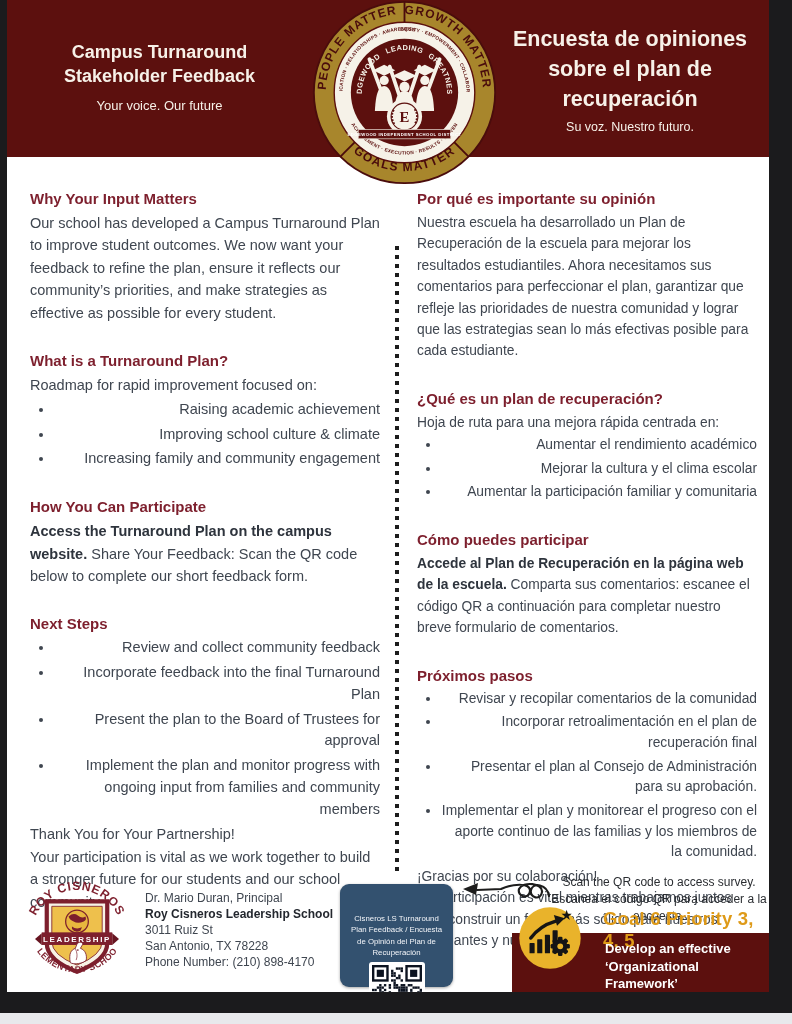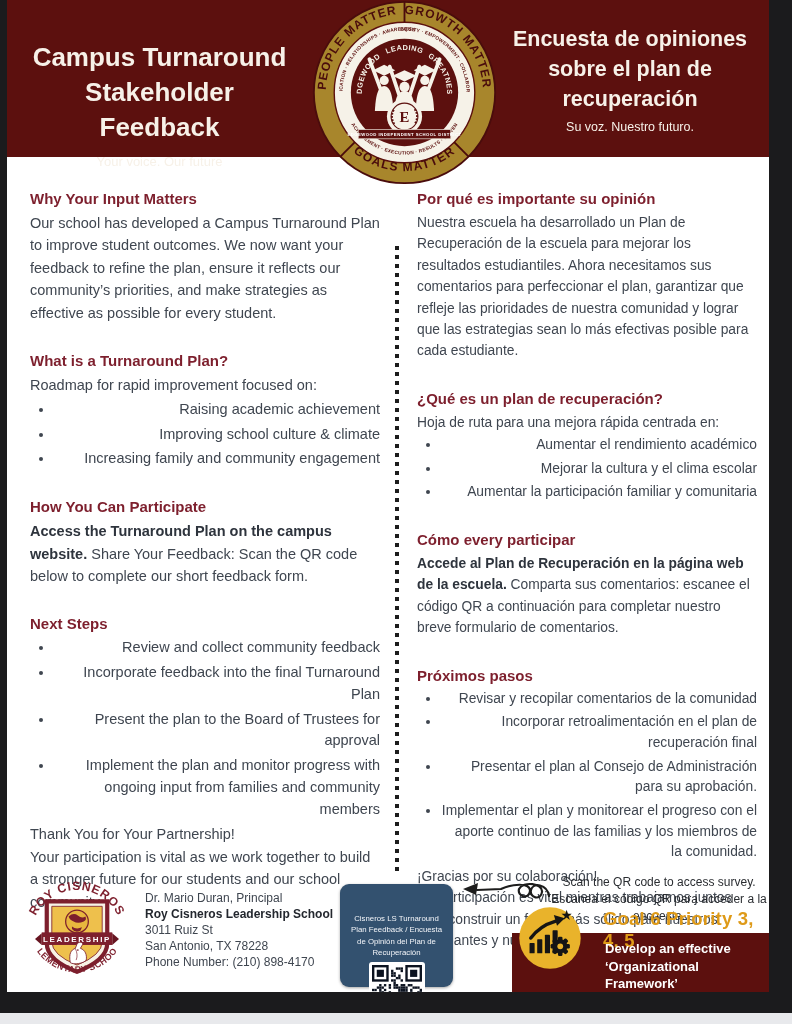--- a/index.html
+++ b/index.html
@@ -14,21 +14,21 @@
   .page {
     position:absolute; left:7px; top:0; width:762px; height:992px;
     background:#ffffff; overflow:hidden;
   }
 
   
   .hdr { position:absolute; left:0; top:0; width:762px; height:157px; background:#5c100e; }
   .hdr-block { position:absolute; text-align:center; color:#f7f1e8; }
   .hdr-en { left:20px; top:40px; width:265px; }
   .hdr-es { left:488px; top:24px; width:270px; }
-  .hdr-title { font-weight:bold; font-size:26px; line-height:1.35; }
+  .hdr-title { font-weight:bold; font-size:18px; line-height:1.35; }
   .hdr-es .hdr-title { font-size:21.5px; line-height:1.4; }
   .hdr-sub { font-size:13px; margin-top:9px; }
   .hdr-es .hdr-sub { margin-top:6px; font-size:12.5px; }
 
   .seal { position:absolute; left:305px; top:0px; width:185px; height:185px; }
 
   
   .col { position:absolute; top:180px; color:#3f4650; }
   .col-left  { left:23px;  width:350px; font-size:14.5px; }
   .col-right { left:410px; width:340px; font-size:13.8px; }
@@ -196,21 +196,21 @@
       <div class="sec">
         <h3>¿Qué es un plan de recuperación?</h3>
         <p>Hoja de ruta para una mejora rápida centrada en:</p>
         <ul>
           <li>Aumentar el rendimiento académico</li>
           <li>Mejorar la cultura y el clima escolar</li>
           <li>Aumentar la participación familiar y comunitaria</li>
         </ul>
       </div>
       <div class="sec">
-        <h3>Cómo every participar</h3>
+        <h3>Cómo puedes participar</h3>
         <p><span class="b">Accede al Plan de Recuperación en la página web de la escuela.</span><span> Comparta sus comentarios: escanee el código QR a continuación para completar nuestro breve formulario de comentarios.</span></p>
       </div>
       <div class="sec">
         <h3>Próximos pasos</h3>
         <ul>
           <li>Revisar y recopilar comentarios de la comunidad</li>
           <li>Incorporar retroalimentación en el plan de recuperación final</li>
           <li>Presentar el plan al Consejo de Administración para su aprobación.</li>
           <li>Implementar el plan y monitorear el progreso con el aporte continuo de las familias y los miembros de la comunidad.</li>
         </ul>

